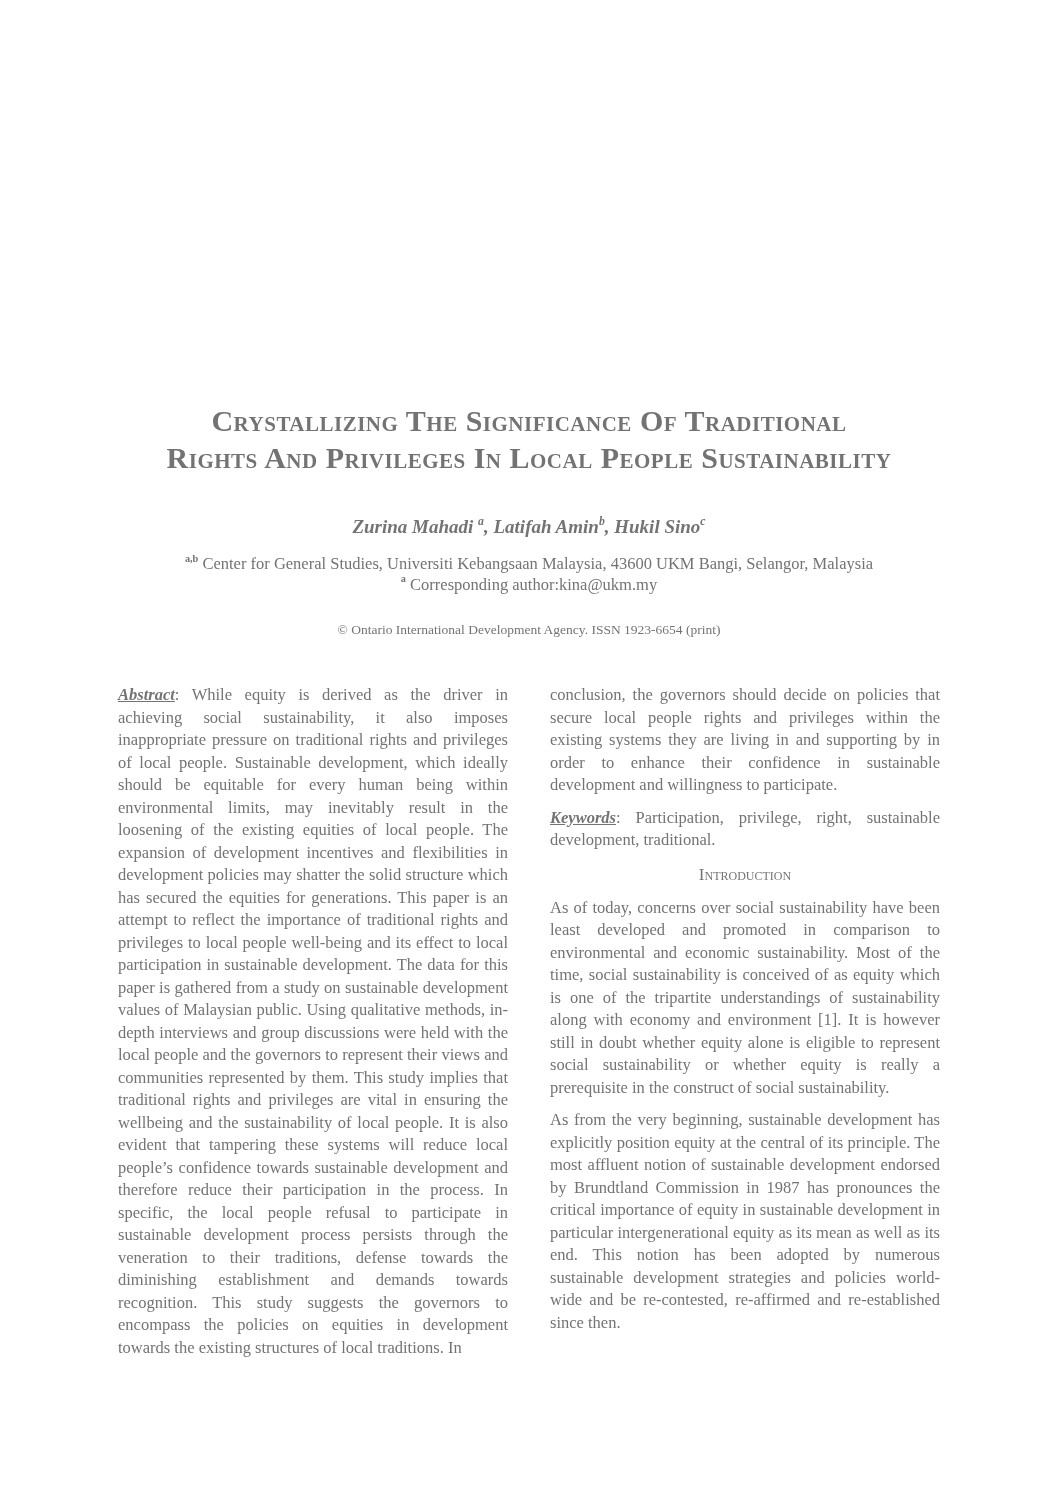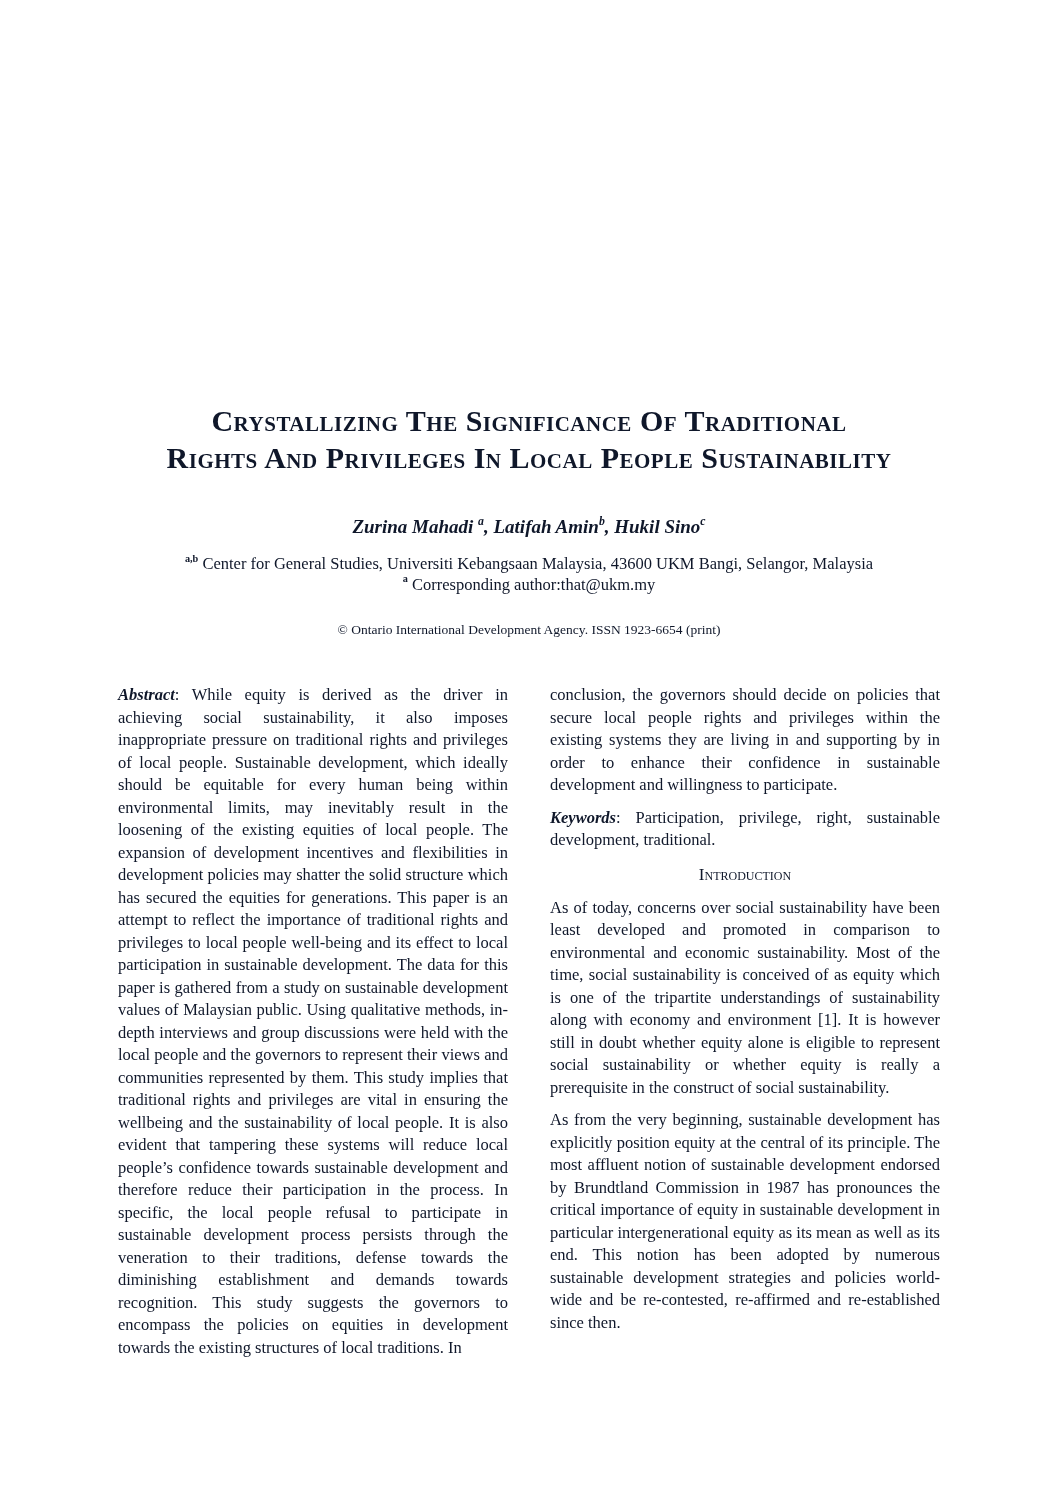--- a/index.html
+++ b/index.html
@@ -5,21 +5,21 @@
   html, body {
     margin: 0;
     padding: 0;
     background: #ffffff;
   }
   .page {
     position: relative;
     width: 1058px;
     height: 1497px;
     background: #ffffff;
-    color: #0f172a;
+    color: #737373;
     font-family: "Liberation Serif", serif;
     box-sizing: border-box;
     padding: 402px 118px 0 118px;
     overflow: hidden;
   }
   .header {
     width: 822px;
     text-align: center;
   }
   .title {
@@ -68,20 +68,21 @@
   }
   .body-para {
     margin: 0 0 10px 0;
     font-size: 16.5px;
     line-height: 22.5px;
     text-align: justify;
   }
   .label-bi {
     font-weight: bold;
     font-style: italic;
+    text-decoration: underline;
   }
   .section-heading {
     margin: 13px 0 12px 0;
     font-size: 17px;
     line-height: 20px;
     font-weight: normal;
     font-variant: small-caps;
     text-align: center;
   }
 </style>
@@ -93,21 +94,21 @@
   <header class="header">
     <h1 class="title">
       <span class="title-line">Crystallizing The Significance Of Traditional</span>
       <span class="title-line">Rights And Privileges In Local People Sustainability</span>
     </h1>
 
     <div class="authors"><span>Zurina Mahadi </span><sup>a</sup><span>, Latifah Amin</span><sup>b</sup><span>, Hukil Sino</span><sup>c</sup></div>
 
     <div class="affiliations">
       <div class="affil-line"><sup>a,b</sup><span> Center for General Studies, Universiti Kebangsaan Malaysia, 43600 UKM Bangi, Selangor, Malaysia</span></div>
-      <div class="affil-line"><sup>a</sup><span> Corresponding author:that@ukm.my</span></div>
+      <div class="affil-line"><sup>a</sup><span> Corresponding author:kina@ukm.my</span></div>
     </div>
 
     <div class="copyright">
       <div>© Ontario International Development Agency. ISSN 1923-6654 (print)</div>
     </div>
   </header>
 
   <main class="columns">
     <section class="col">
       <p class="body-para"><span class="label-bi">Abstract</span><span>: While equity is derived as the driver in achieving social sustainability, it also imposes inappropriate pressure on traditional rights and privileges of local people. Sustainable development, which ideally should be equitable for every human being within environmental limits, may inevitably result in the loosening of the existing equities of local people. The expansion of development incentives and flexibilities in development policies may shatter the solid structure which has secured the equities for generations. This paper is an attempt to reflect the importance of traditional rights and privileges to local people well-being and its effect to local participation in sustainable development. The data for this paper is gathered from a study on sustainable development values of Malaysian public. Using qualitative methods, in-depth interviews and group discussions were held with the local people and the governors to represent their views and communities represented by them. This study implies that traditional rights and privileges are vital in ensuring the wellbeing and the sustainability of local people. It is also evident that tampering these systems will reduce local people’s confidence towards sustainable development and therefore reduce their participation in the process. In specific, the local people refusal to participate in sustainable development process persists through the veneration to their traditions, defense towards the diminishing establishment and demands towards recognition. This study suggests the governors to encompass the policies on equities in development towards the existing structures of local traditions. In</span></p>

